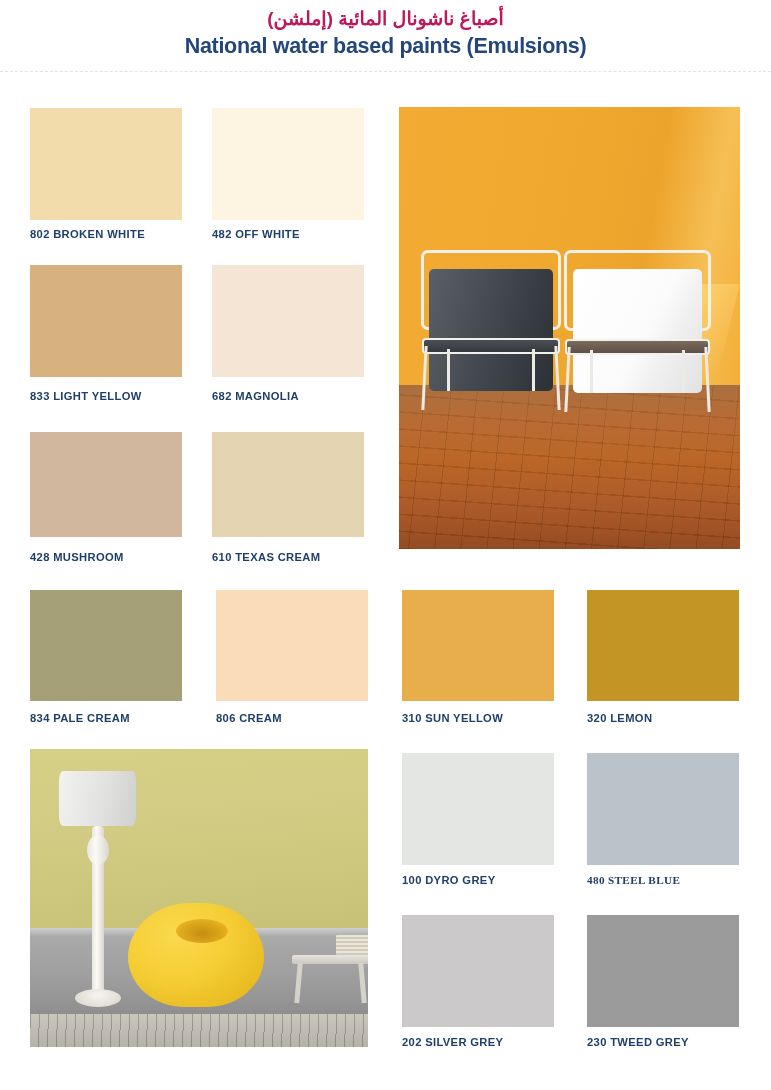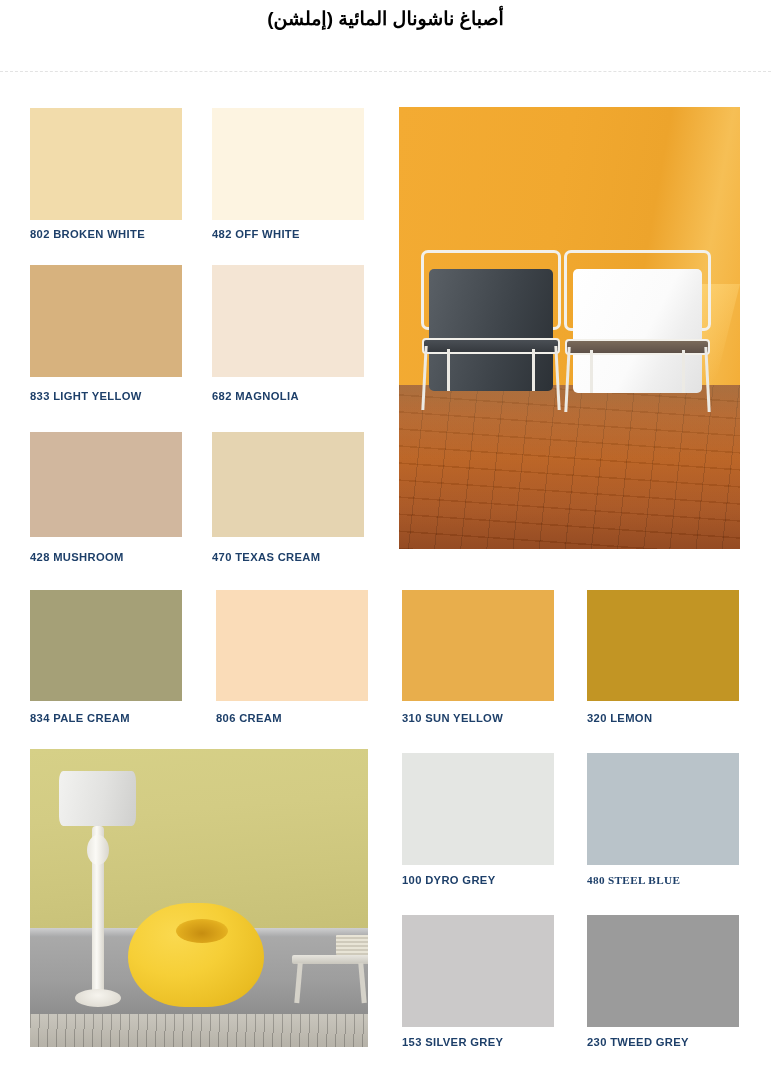--- a/index.html
+++ b/index.html
@@ -25,21 +25,21 @@
     position: absolute;
     top: 0; left: 0;
     width: 771px;
     height: 72px;
     text-align: center;
     padding-top: 6px;
   }
   .title-ar {
     font-size: 19px;
     font-weight: bold;
-    color: #000000;
+    color: #be185d;
     direction: rtl;
     line-height: 26px;
     letter-spacing: 0px;
   }
   .title-en {
     font-size: 21.5px;
     font-weight: bold;
     color: #23477a;
     line-height: 28px;
     letter-spacing: -0.3px;
@@ -230,20 +230,21 @@
     letter-spacing: 0.5px;
   }
 </style>
 </head>
 <body>
 
 <div class="page">
 
   <div class="header">
     <div class="title-ar">أصباغ ناشونال المائية (إملشن)</div>
+    <div class="title-en">National water based paints (Emulsions)</div>
   </div>
   <div class="header-rule"></div>
 
   <div id="swatch-layer">
       <div class="swatch" style="left: 30px; top: 108px; width: 152px; height: 112px;">
         <span class="chip" style="background: rgb(242, 220, 171);"></span>
       </div>
       <div class="swatch-label" style="left: 30px; top: 228px;">802 BROKEN WHITE</div>
       <div class="swatch" style="left: 212px; top: 108px; width: 152px; height: 112px;">
         <span class="chip" style="background: rgb(253, 244, 225);"></span>
@@ -257,21 +258,21 @@
         <span class="chip" style="background: rgb(244, 229, 212);"></span>
       </div>
       <div class="swatch-label" style="left: 212px; top: 390px;">682 MAGNOLIA</div>
       <div class="swatch" style="left: 30px; top: 432px; width: 152px; height: 105px;">
         <span class="chip" style="background: rgb(209, 183, 158);"></span>
       </div>
       <div class="swatch-label" style="left: 30px; top: 551px;">428 MUSHROOM</div>
       <div class="swatch" style="left: 212px; top: 432px; width: 152px; height: 105px;">
         <span class="chip" style="background: rgb(229, 212, 177);"></span>
       </div>
-      <div class="swatch-label" style="left: 212px; top: 551px;">470 TEXAS CREAM</div>
+      <div class="swatch-label" style="left: 212px; top: 551px;">610 TEXAS CREAM</div>
       <div class="swatch" style="left: 30px; top: 590px; width: 152px; height: 111px;">
         <span class="chip" style="background: rgb(165, 160, 119);"></span>
       </div>
       <div class="swatch-label" style="left: 30px; top: 712px;">834 PALE CREAM</div>
       <div class="swatch" style="left: 216px; top: 590px; width: 152px; height: 111px;">
         <span class="chip" style="background: rgb(250, 220, 184);"></span>
       </div>
       <div class="swatch-label" style="left: 216px; top: 712px;">806 CREAM</div>
       <div class="swatch" style="left: 402px; top: 590px; width: 152px; height: 111px;">
         <span class="chip" style="background: rgb(232, 174, 76);"></span>
@@ -285,21 +286,21 @@
         <span class="chip" style="background: rgb(228, 230, 227);"></span>
       </div>
       <div class="swatch-label" style="left: 402px; top: 874px;">100 DYRO GREY</div>
       <div class="swatch" style="left: 587px; top: 753px; width: 152px; height: 112px;">
         <span class="chip" style="background: rgb(185, 195, 201);"></span>
       </div>
       <div class="swatch-label" style="left: 587px; top: 874px; font-family: Liberation Serif, serif;">480 STEEL BLUE</div>
       <div class="swatch" style="left: 402px; top: 915px; width: 152px; height: 112px;">
         <span class="chip" style="background: rgb(203, 201, 201);"></span>
       </div>
-      <div class="swatch-label" style="left: 402px; top: 1036px;">153 SILVER GREY</div>
+      <div class="swatch-label" style="left: 402px; top: 1036px;">202 SILVER GREY</div>
       <div class="swatch" style="left: 587px; top: 915px; width: 152px; height: 112px;">
         <span class="chip" style="background: rgb(155, 155, 155);"></span>
       </div>
       <div class="swatch-label" style="left: 587px; top: 1036px;">230 TWEED GREY</div>
     </div>
 
   <div class="photo" id="photo-chairs" style="left: 399px; top: 107px; width: 341px; height: 442px;">
     <div class="ph-wall"></div>
     <div class="ph-wall-edge"></div>
     <div class="ph-floor"></div>

